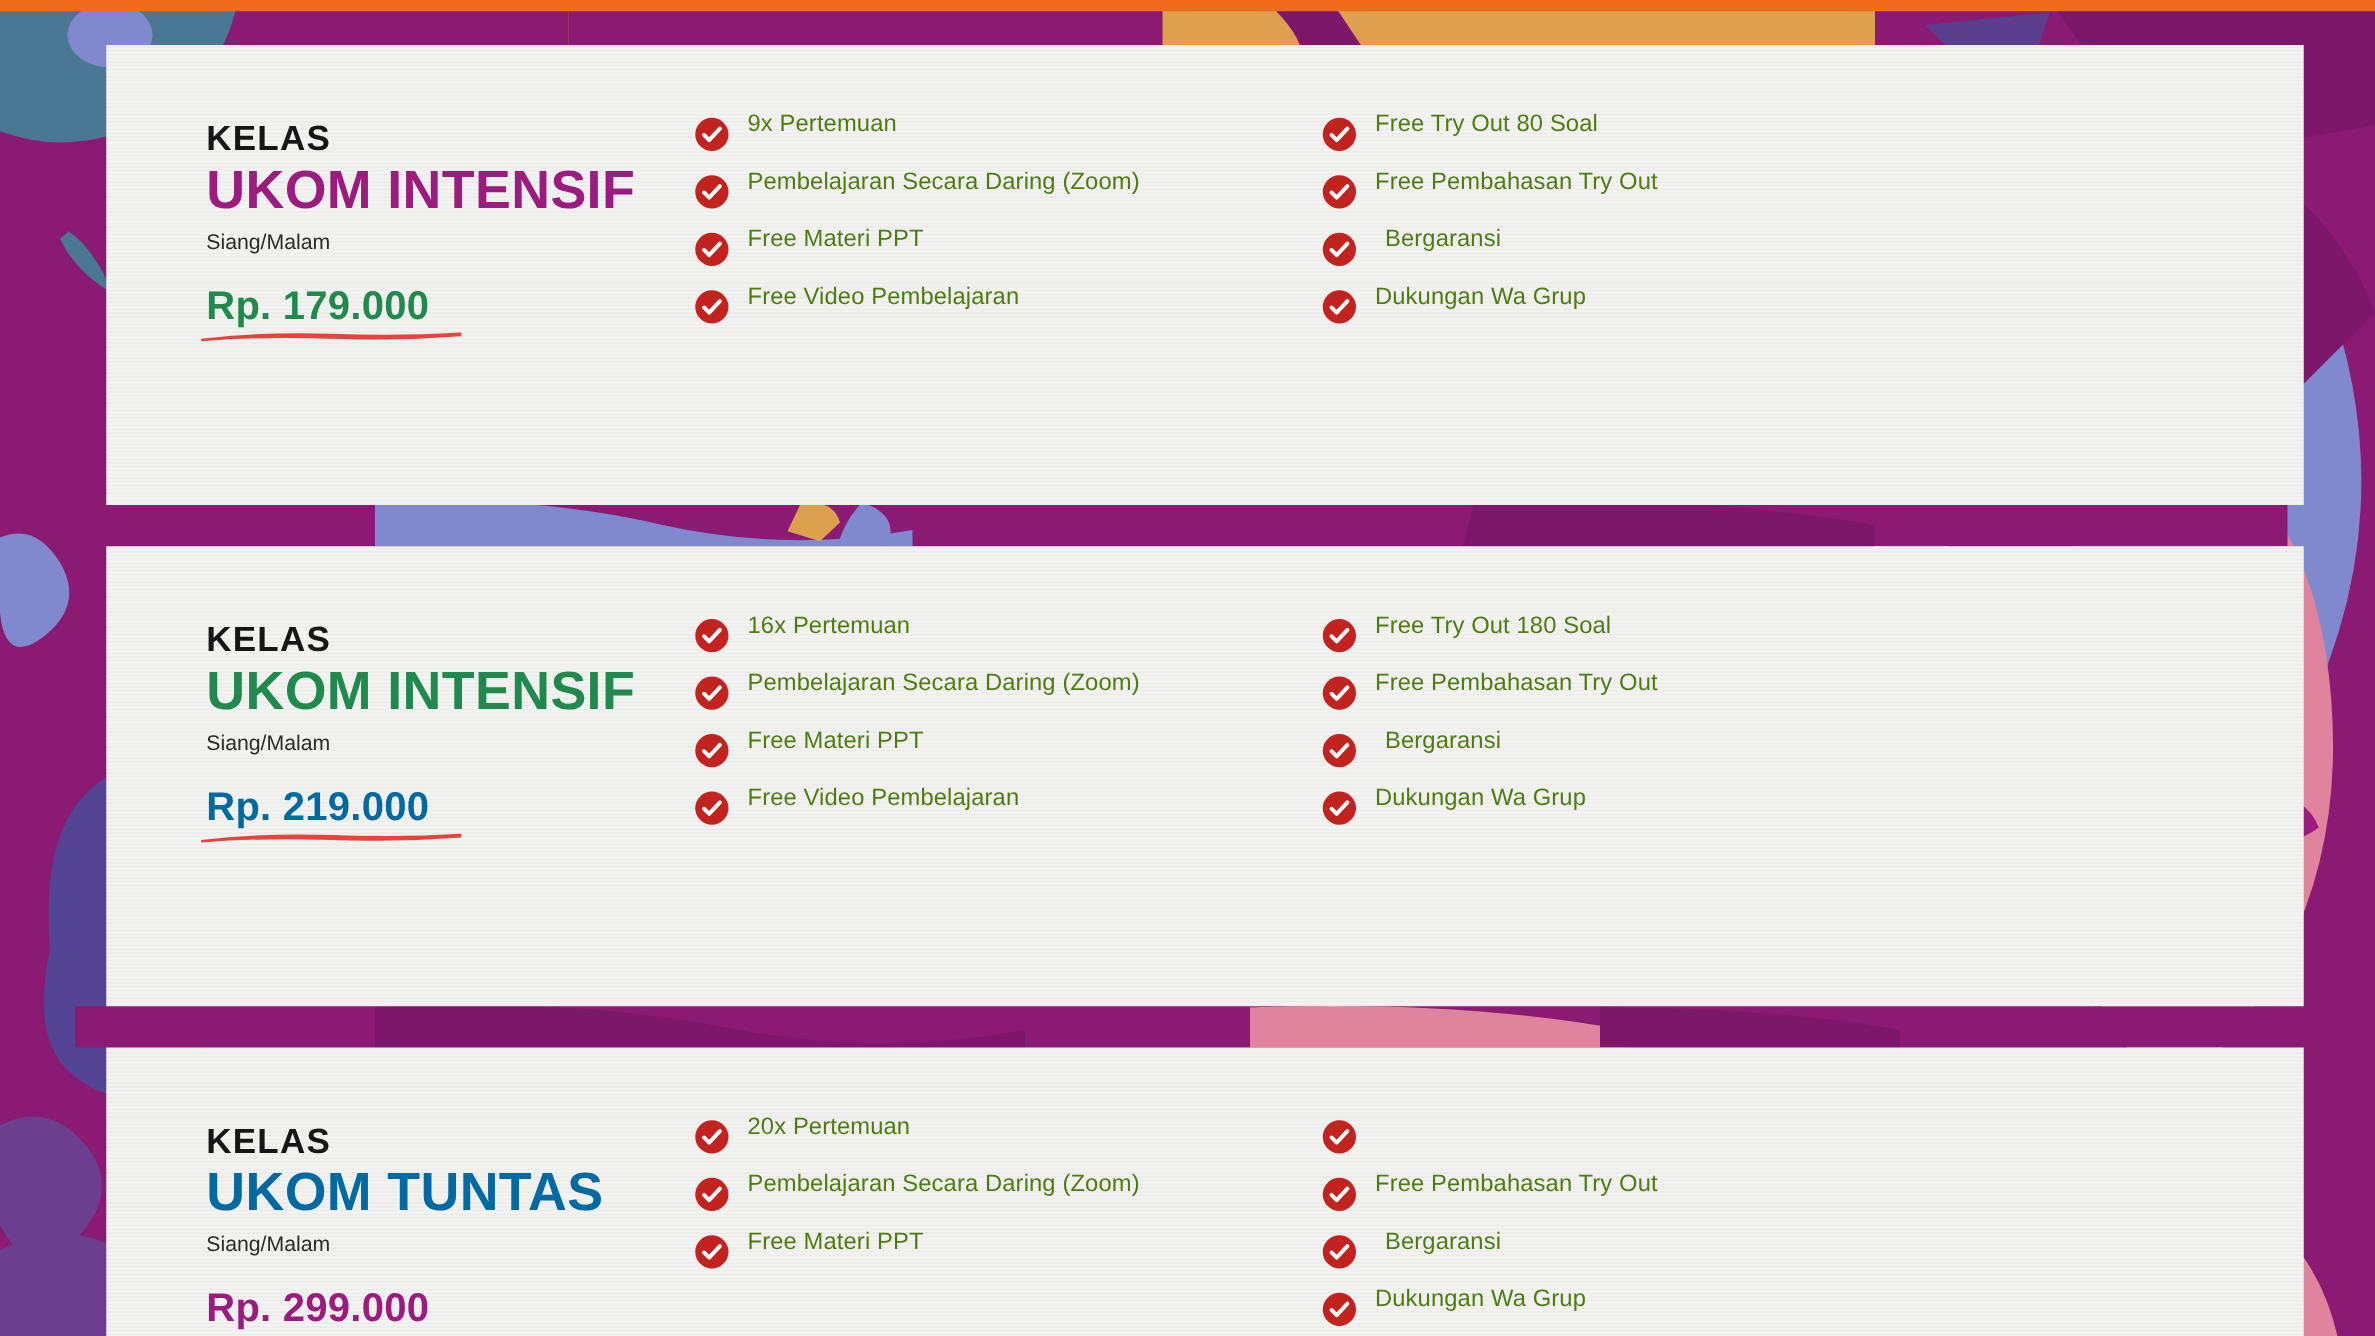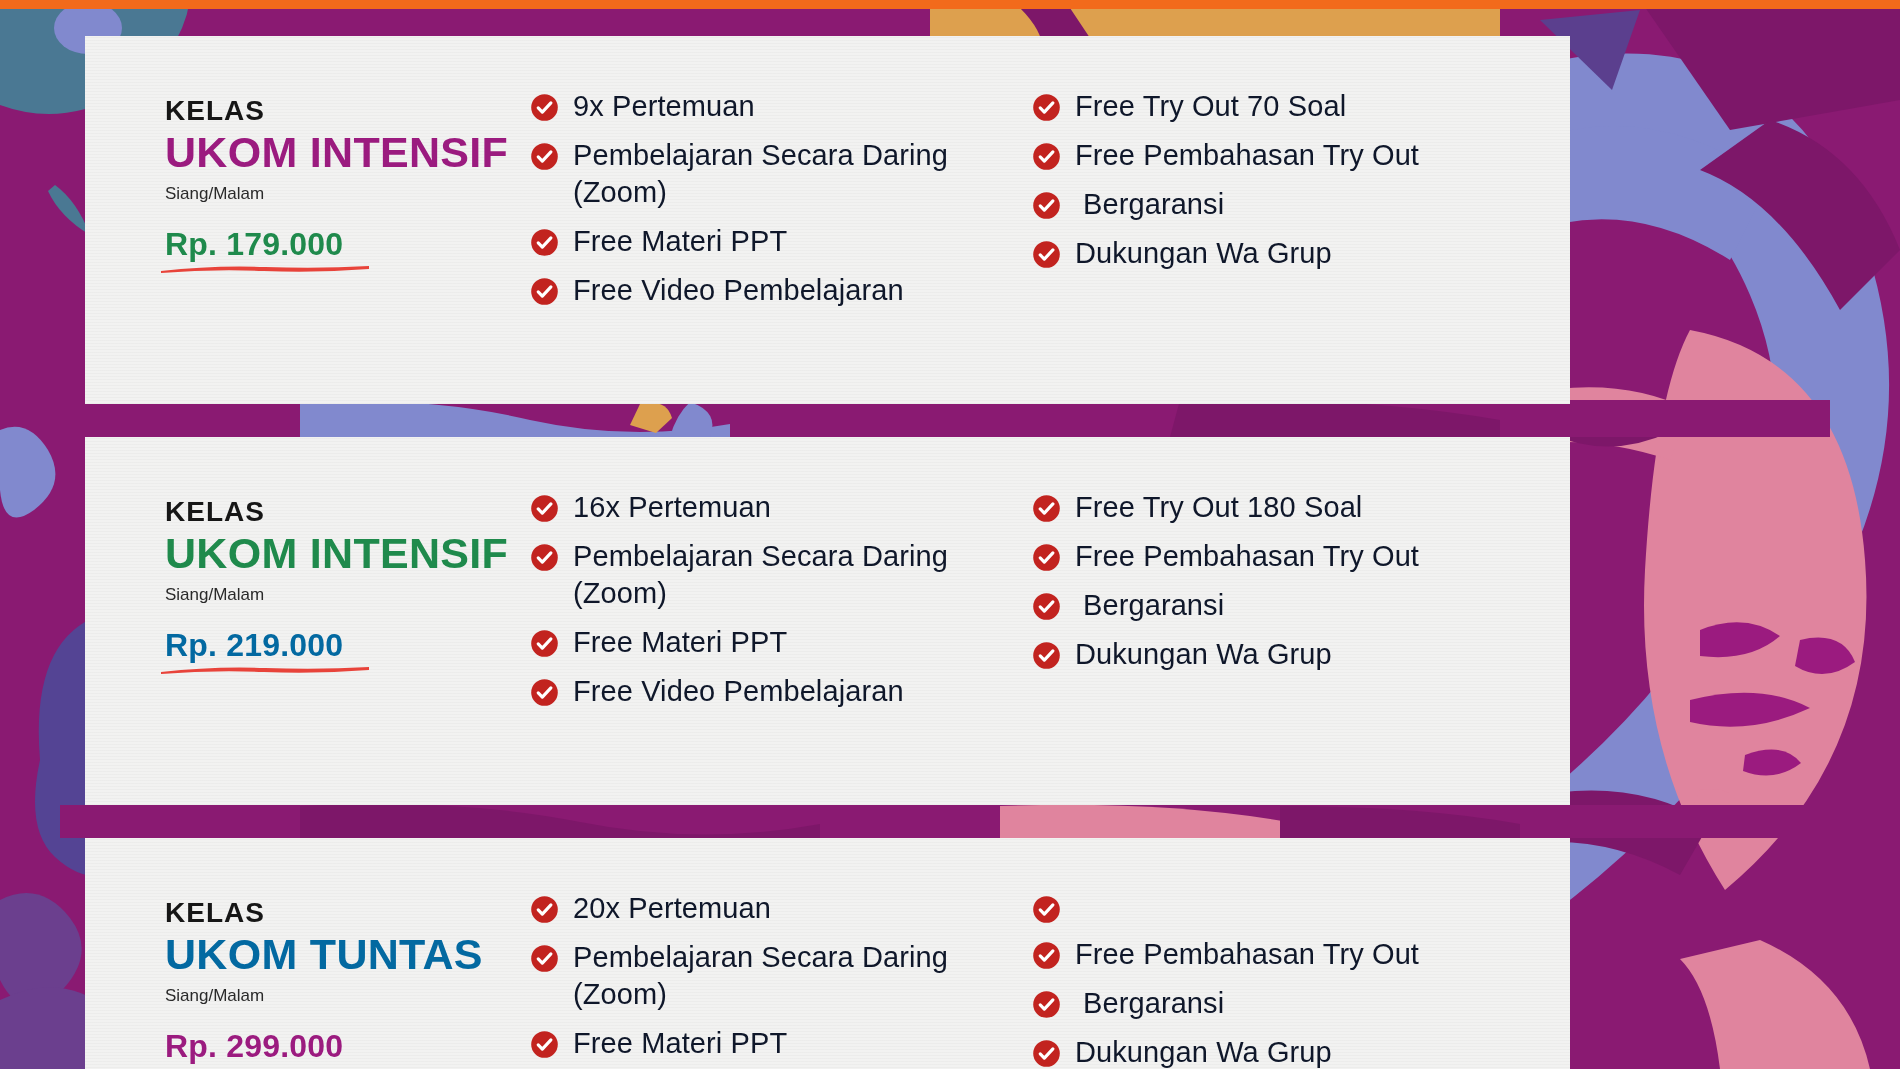--- a/index.html
+++ b/index.html
@@ -19,21 +19,21 @@
     position:absolute; top:0; left:0; width:100%; height:9px;
     background:#f26a1b; z-index:6;
   }
 
   
   #cards {
     position:absolute; inset:0; z-index:5;
   }
   .card {
     position:absolute;
-    left:85px; width:1485px;
+    left:85px; width:1758px;
     background:#f2f2f1;
     box-shadow:0 0 0 0 rgba(0,0,0,0);
     display:flex;
     align-items:flex-start;
   }
   .card::after{
     content:""; position:absolute; inset:0; pointer-events:none;
     background:
       repeating-linear-gradient(0deg, rgba(0,0,0,0.022) 0 1px, rgba(255,255,255,0) 1px 3px);
   }
@@ -76,21 +76,21 @@
   .feat-col.right { width:560px; padding-left:22px; }
 
   .feat {
     display:flex; align-items:flex-start; margin-bottom:12px;
   }
   .check {
     flex:0 0 auto; width:29px; height:29px; margin-right:14px; margin-top:5px;
   }
   .check svg { display:block; width:29px; height:29px; }
   .feat-text {
-    font-size:29px; color:#0f172a; line-height:1.28; font-weight:400;
+    font-size:19px; color:#4d7c0f; line-height:1.28; font-weight:400;
     letter-spacing:0.1px;
   }
   .feat.pad-left .feat-text { padding-left:8px;text-align:center; }
 </style>
 </head>
 <body>
 
 <div id="bg">
   <svg viewBox="0 0 1900 1069" preserveAspectRatio="none">
     <rect x="0" y="0" width="1900" height="1069" fill="#8a1a72"></rect>
@@ -214,21 +214,21 @@
         </div>
       </div>
       <div class="feat-col right">
         <div class="feat">
           <span class="check">
               <svg viewBox="0 0 24 24">
                 <circle cx="12" cy="12" r="11" fill="#c2231f"></circle>
                 <path d="M6.8 12.4 l3.4 3.4 l7.1 -7.6" fill="none" stroke="#fff" stroke-width="2.6" stroke-linecap="round" stroke-linejoin="round"></path>
               </svg>
             </span>
-          <span class="feat-text">Free Try Out 70 Soal</span>
+          <span class="feat-text">Free Try Out 80 Soal</span>
         </div>
         <div class="feat">
           <span class="check">
               <svg viewBox="0 0 24 24">
                 <circle cx="12" cy="12" r="11" fill="#c2231f"></circle>
                 <path d="M6.8 12.4 l3.4 3.4 l7.1 -7.6" fill="none" stroke="#fff" stroke-width="2.6" stroke-linecap="round" stroke-linejoin="round"></path>
               </svg>
             </span>
           <span class="feat-text">Free Pembahasan Try Out</span>
         </div>

